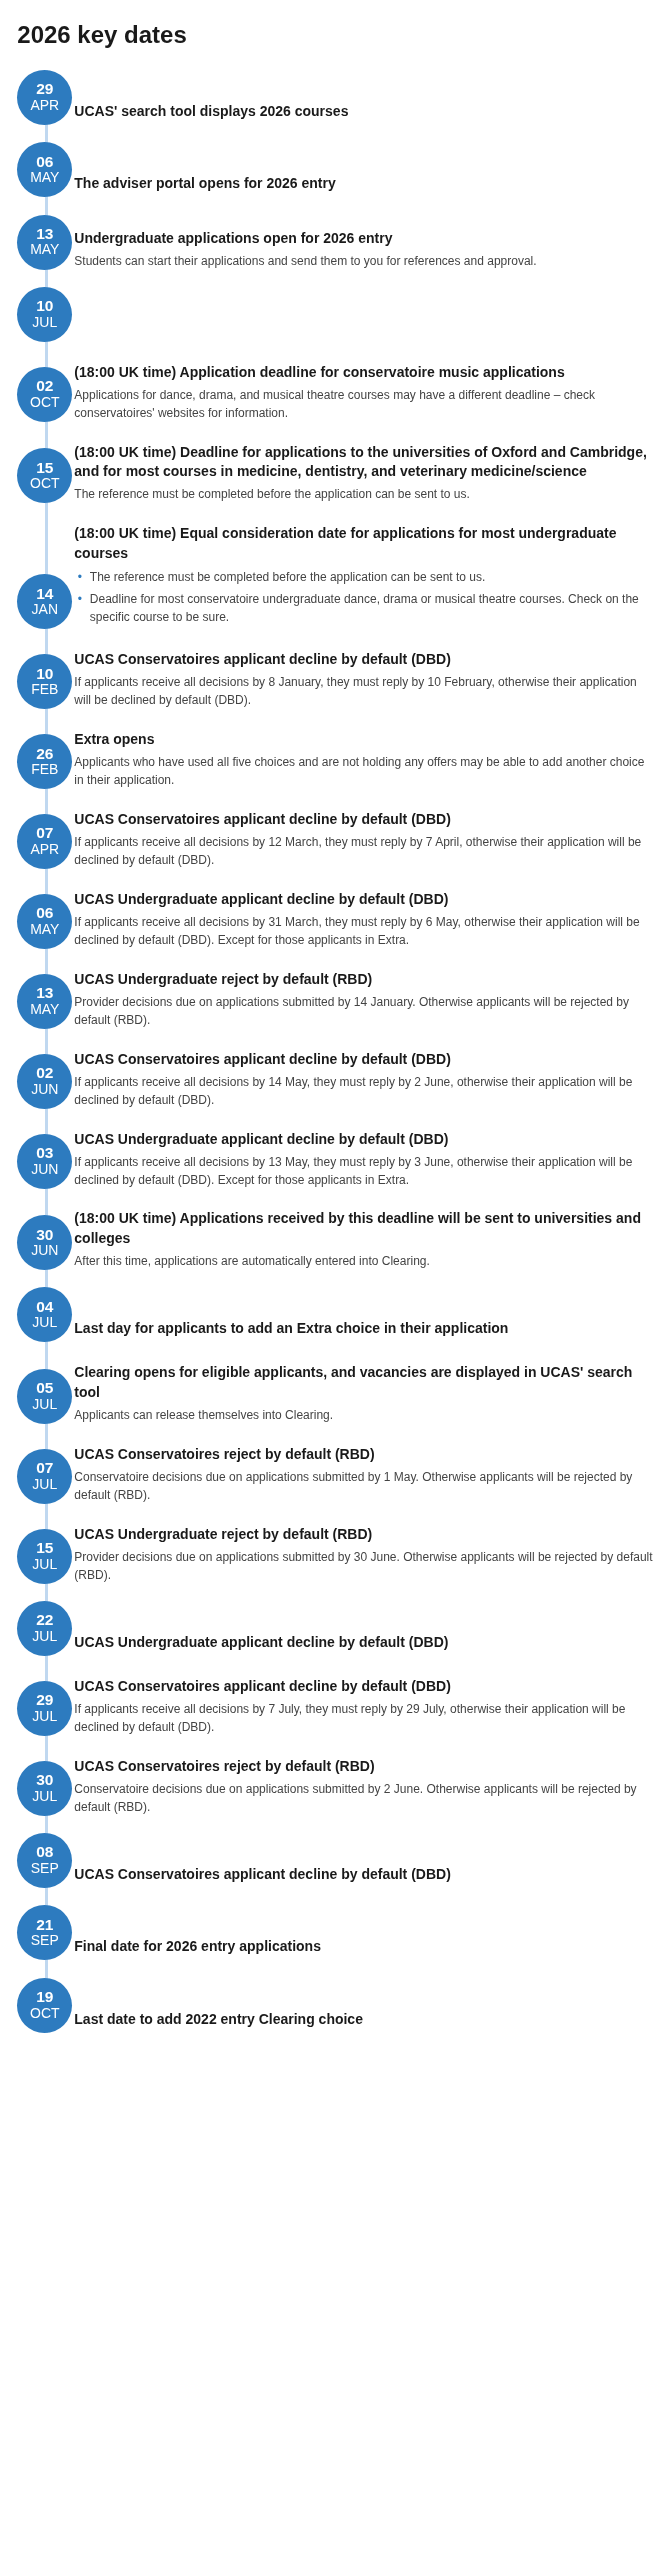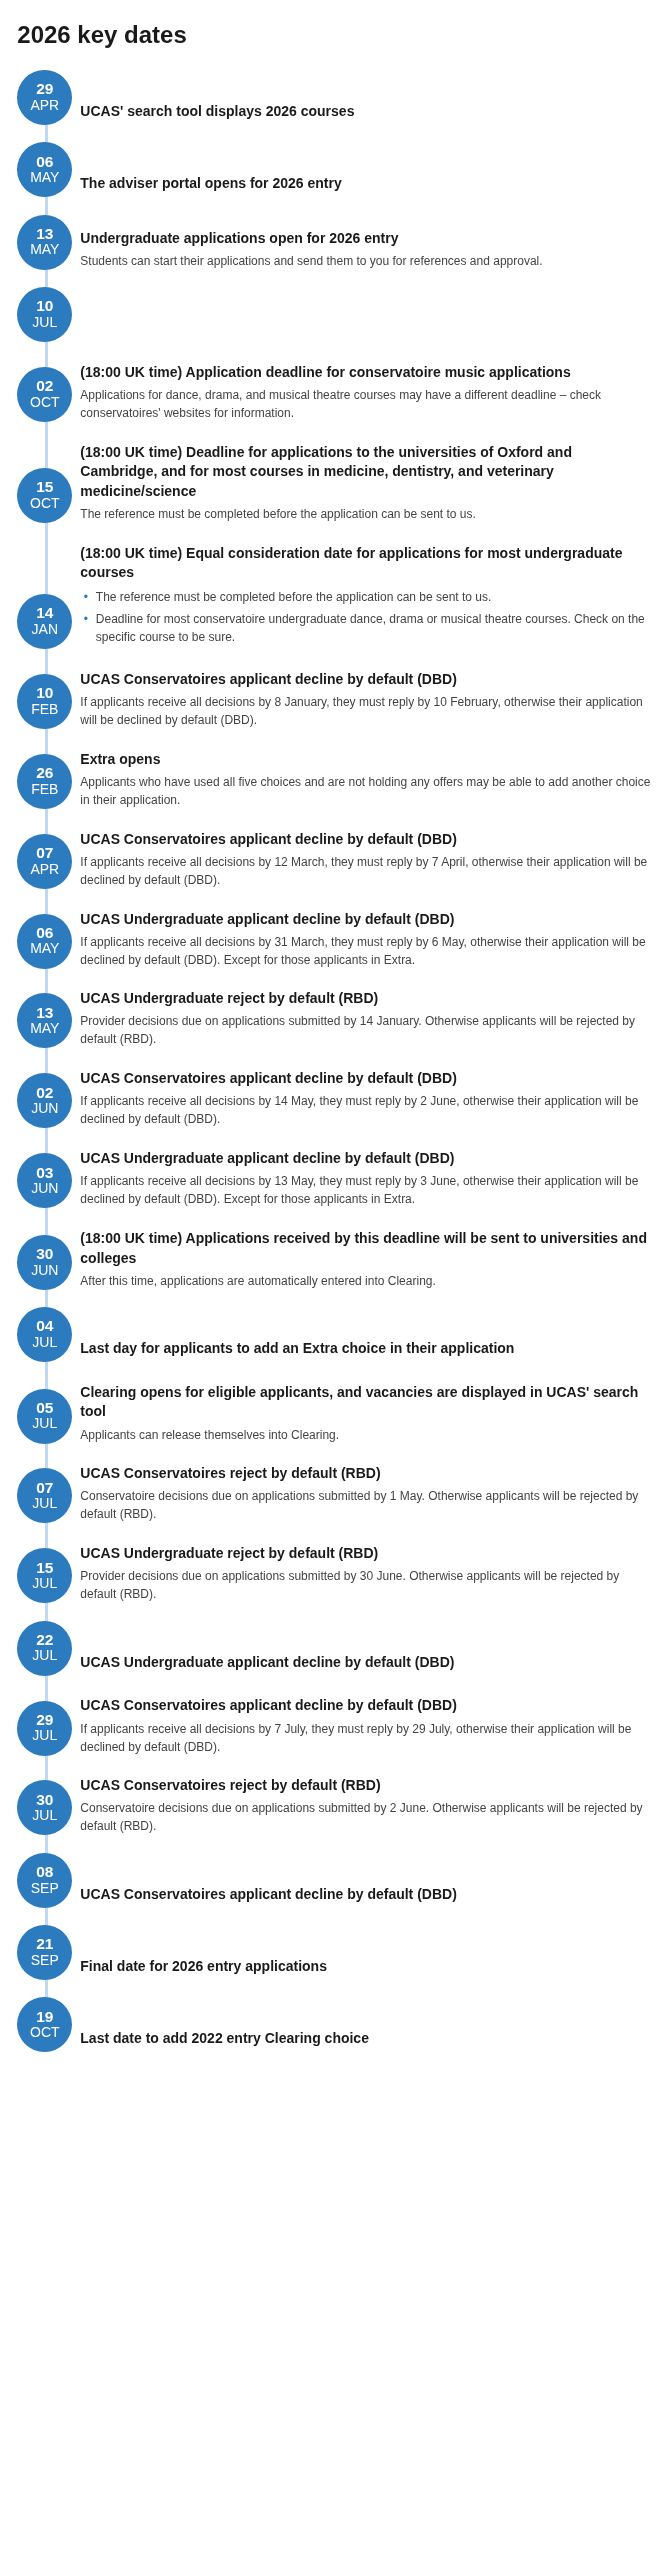--- a/index.html
+++ b/index.html
@@ -57,21 +57,21 @@
       font-size: 15.5px;
       font-weight: 700;
       line-height: 1;
     }
     .badge .month {
       font-size: 14px;
       font-weight: 400;
       text-transform: uppercase;
     }
     .content {
-      margin-left: 8px;
+      margin-left: 2px;
       padding-top: 3.5px;
       flex: 1;
     }
     .content .title {
       font-size: 14px;
       font-weight: 700;
       color: #1a1a1a;
       margin-bottom: 3.5px;
       line-height: 1.4;
     }

